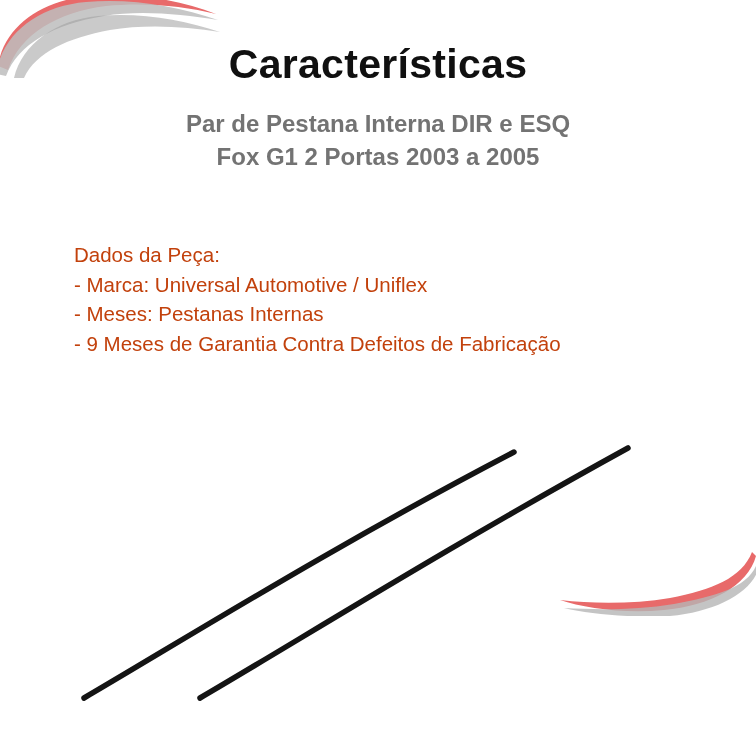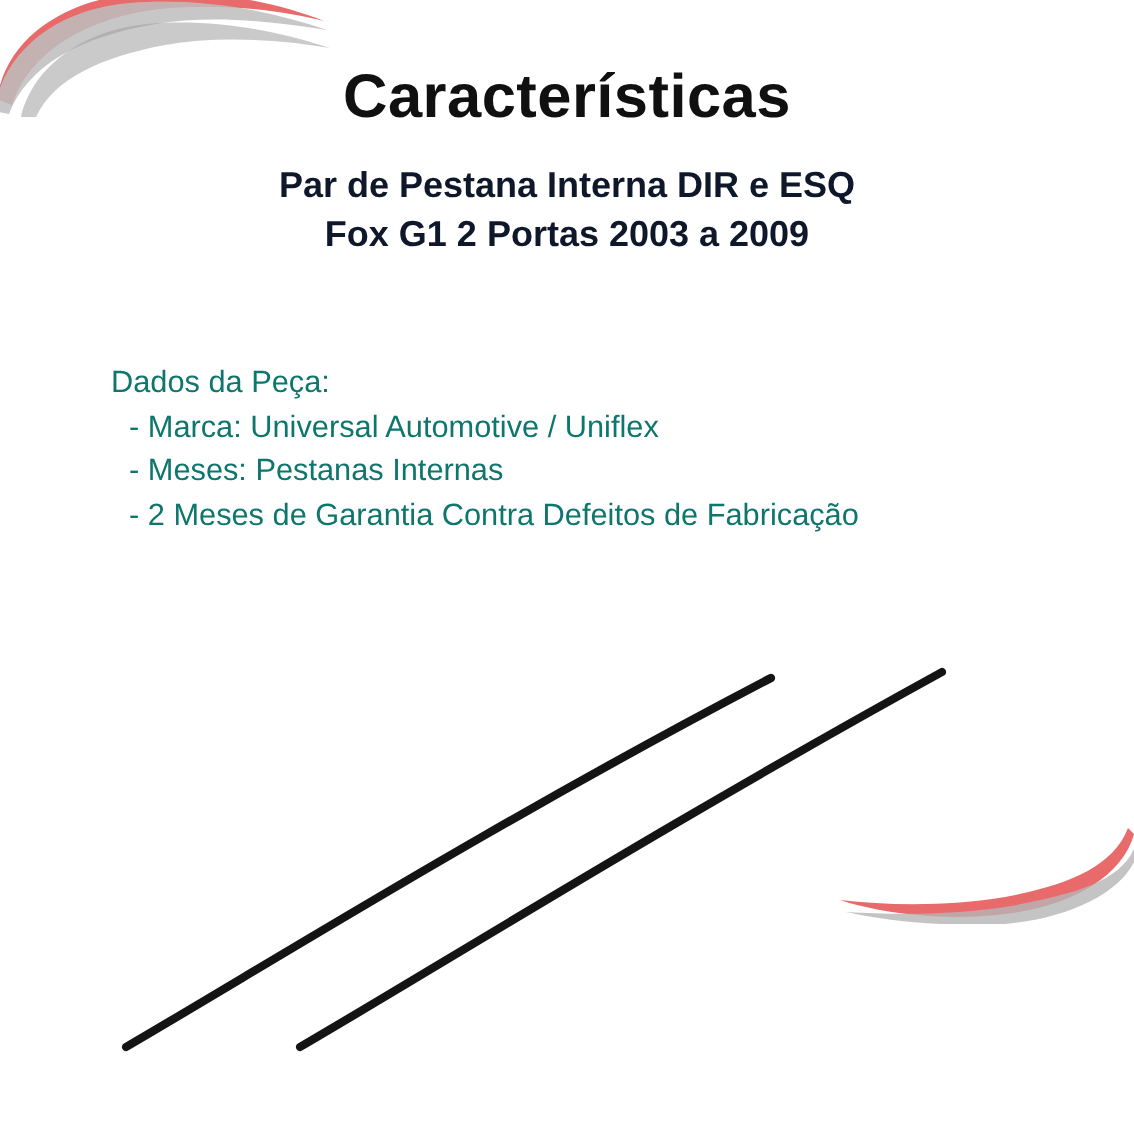--- a/index.html
+++ b/index.html
@@ -53,40 +53,39 @@
 
   .subtitle {
     position: absolute;
     top: 107px;
     left: 0;
     width: 756px;
     text-align: center;
     font-size: 24px;
     font-weight: bold;
     line-height: 33px;
-    color: #0f172a;
+    color: #737373;
   }
   .subtitle .line2 {
     display: block;
   }
 
   .details {
     position: absolute;
     top: 240px;
     left: 74px;
     font-size: 20.5px;
     line-height: 29.5px;
-    color: #0f766e;
+    color: #c2410c;
   }
   .details .detail-heading {
     font-size: 20.5px;
   }
   .details .detail-line {
     white-space: nowrap;
-    margin-left: 12px;
   }
 
   
   .product-area {
     position: absolute;
     left: 0;
     top: 430px;
     width: 756px;
     height: 326px;
   }
@@ -104,28 +103,28 @@
 
   <svg class="brush-bottom-right" viewBox="0 0 200 70" xmlns="http://www.w3.org/2000/svg">
     <path d="M196 10 C 188 40, 150 60, 104 64 C 64 68, 24 62, 0 54 C 34 58, 74 58, 110 52 C 152 44, 182 32, 192 6 Z" fill="#e86a6a"></path>
     <path d="M198 24 C 190 48, 154 66, 110 70 C 70 72, 30 68, 4 62 C 38 64, 78 64, 114 58 C 156 50, 186 42, 196 20 Z" fill="#b5b5b5" opacity="0.8"></path>
   </svg>
 
   <h1 class="title">Características</h1>
 
   <div class="subtitle">
     <span class="line1">Par de Pestana Interna DIR e ESQ</span>
-    <span class="line2">Fox G1 2 Portas 2003 a 2009</span>
+    <span class="line2">Fox G1 2 Portas 2003 a 2005</span>
   </div>
 
   <div class="details">
     <div class="detail-heading">Dados da Peça:</div>
     <div class="detail-line">- Marca: Universal Automotive / Uniflex</div>
     <div class="detail-line">- Meses: Pestanas Internas</div>
-    <div class="detail-line">- 2 Meses de Garantia Contra Defeitos de Fabricação</div>
+    <div class="detail-line">- 9 Meses de Garantia Contra Defeitos de Fabricação</div>
   </div>
 
   <div class="product-area">
     <svg width="756" height="326" viewBox="0 0 756 326" xmlns="http://www.w3.org/2000/svg">
 
       <path d="M84 268 C 180 212, 330 118, 514 22" stroke="#141414" stroke-width="5.5" stroke-linecap="round" fill="none"></path>
 
       <path d="M200 268 C 296 212, 446 118, 628 18" stroke="#141414" stroke-width="5.5" stroke-linecap="round" fill="none"></path>
     </svg>
   </div>

